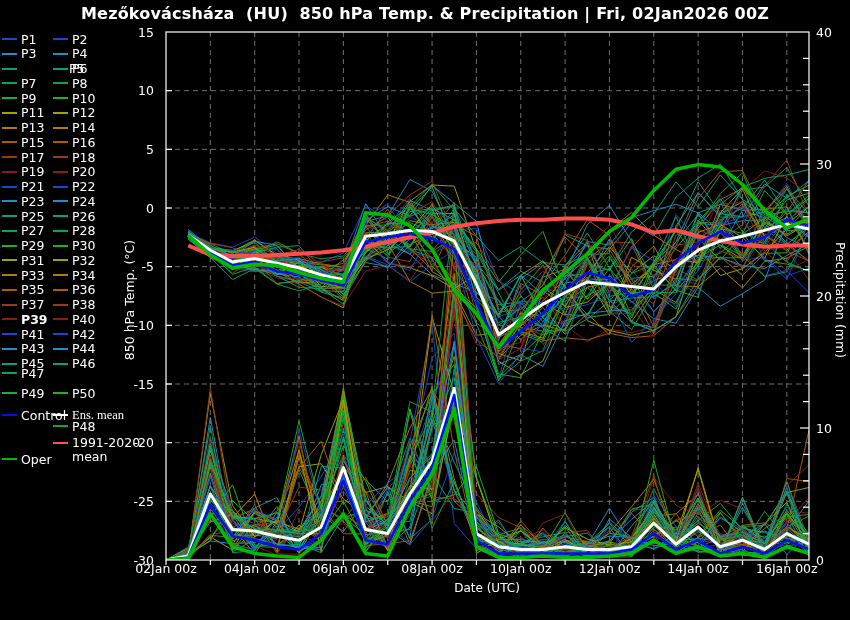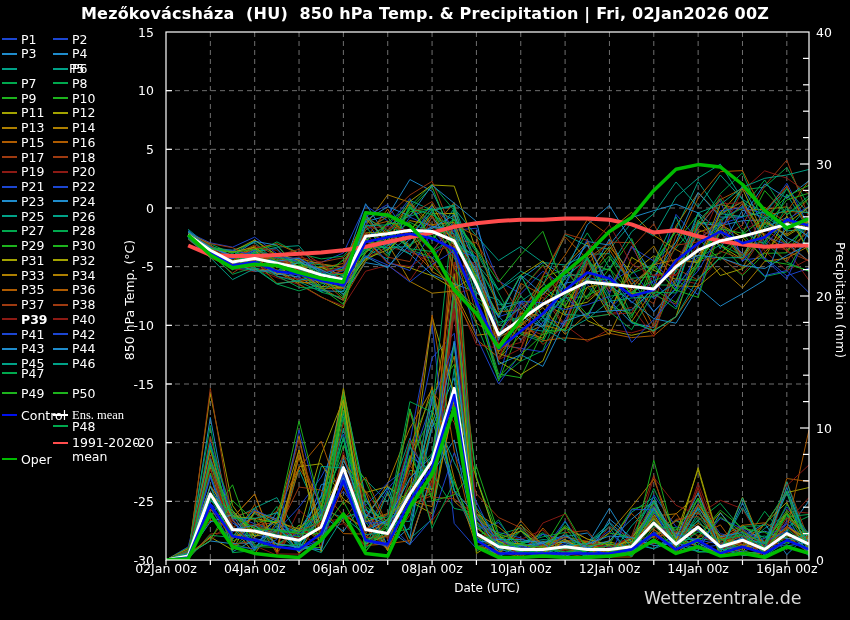--- a/index.html
+++ b/index.html
@@ -462,14 +462,13 @@
         <text x="432.0689655172414" y="573" fill="#ffffff" font-size="12.5px" text-anchor="middle">08Jan 00z</text>
         <text x="520.7586206896551" y="573" fill="#ffffff" font-size="12.5px" text-anchor="middle">10Jan 00z</text>
         <text x="609.448275862069" y="573" fill="#ffffff" font-size="12.5px" text-anchor="middle">12Jan 00z</text>
         <text x="698.1379310344828" y="573" fill="#ffffff" font-size="12.5px" text-anchor="middle">14Jan 00z</text>
         <text x="786.8275862068965" y="573" fill="#ffffff" font-size="12.5px" text-anchor="middle">16Jan 00z</text>
       </g>
     </svg>
   <div class="axis-title temp-axis-title">850 hPa Temp. (°C)</div>
   <div class="axis-title precip-axis-title">Precipitation (mm)</div>
   <div class="x-axis-title">Date (UTC)</div>
-  <div class="footer-right">Wetterzentrale.de</div>
 </div>
 
 </body></html>

